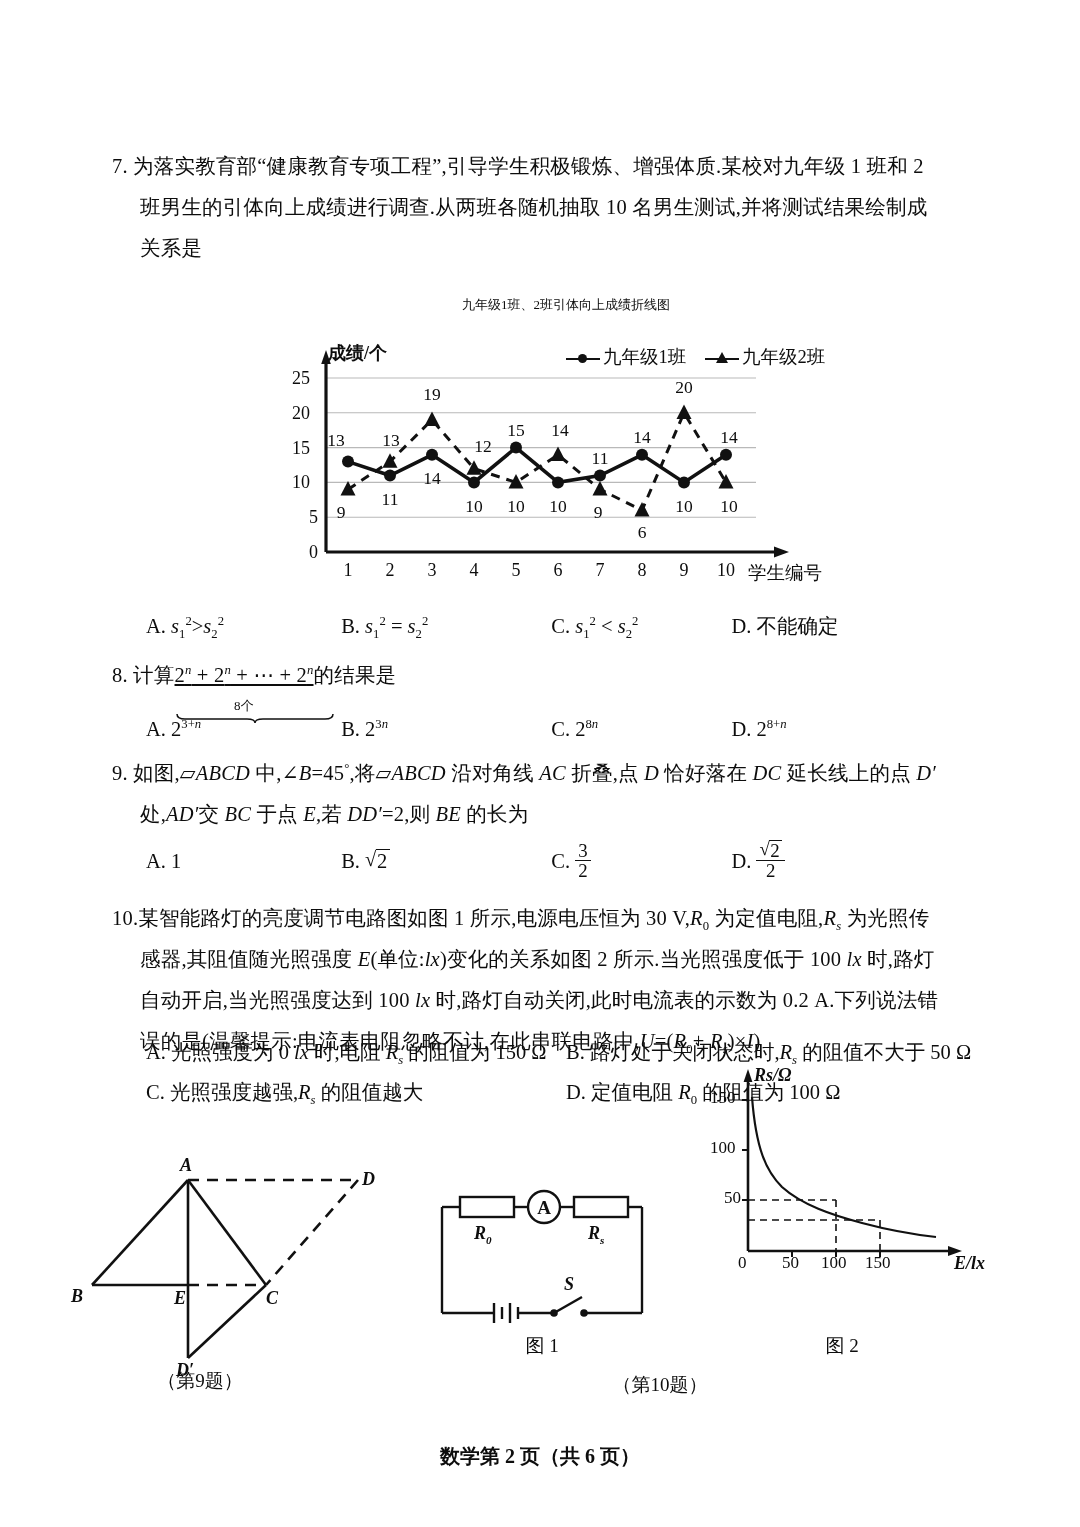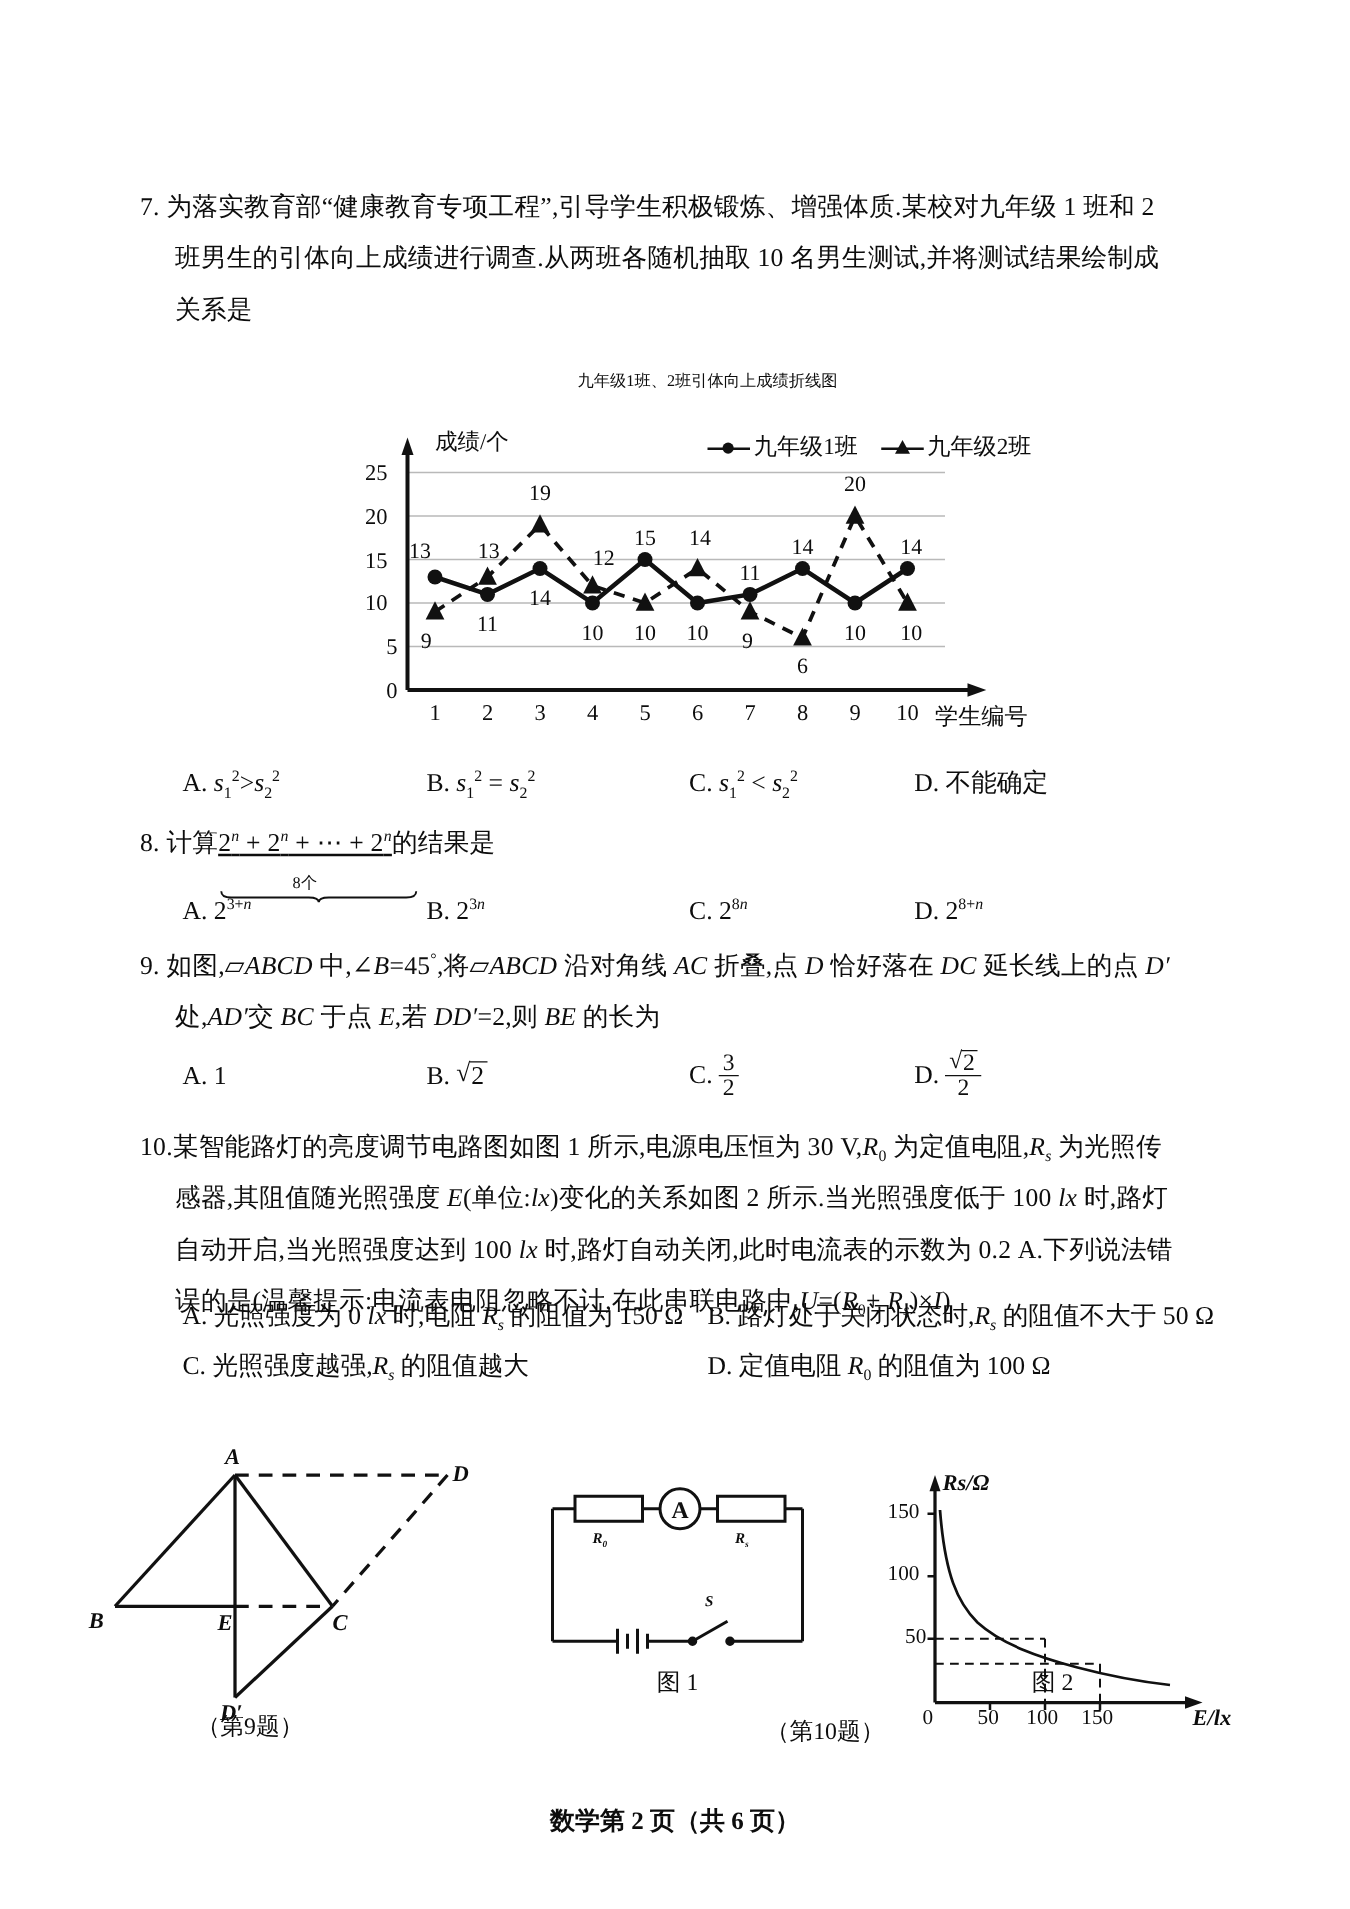--- a/index.html
+++ b/index.html
@@ -51,21 +51,21 @@
   .lg-dot{position:absolute;left:12px;top:-4px;width:9px;height:9px;border-radius:50%;background:#111;}
   .lg-tri{position:absolute;left:11px;top:-6px;width:0;height:0;border-left:6px solid transparent;border-right:6px solid transparent;border-bottom:11px solid #111;}
   .tick-y{position:absolute;font-size:18px;text-align:right;width:28px;}
   .tick-x{position:absolute;font-size:18px;text-align:center;width:26px;}
   .xaxis-name{position:absolute;font-size:18.5px;}
   .dlabel{position:absolute;font-size:17.5px;text-align:center;width:30px;}
 
   
   .figcap{position:absolute;font-size:19px;text-align:center;}
   .geo-lbl{position:absolute;font-size:18px;font-style:italic;font-weight:bold;}
-  .cir-lbl{position:absolute;font-size:12px;font-weight:bold;font-style:italic;}
+  .cir-lbl{position:absolute;font-size:18px;font-weight:bold;font-style:italic;}
   .g2-lbl{position:absolute;font-size:17px;}
 
   .footer{position:absolute;left:0;top:1443px;width:1080px;text-align:center;font-size:20px;font-weight:bold;}
 </style>
 </head>
 <body>
 
 <div class="page">
 
   <div class="qblock" style="left:112px;top:146px;width:880px;">
@@ -120,21 +120,21 @@
         <circle cx="188" cy="186.4" r="6"></circle>
         <circle cx="230" cy="151.6" r="6"></circle>
         <circle cx="272" cy="186.4" r="6"></circle>
         <circle cx="314" cy="179.5" r="6"></circle>
         <circle cx="356" cy="158.8" r="6"></circle>
         <circle cx="398" cy="186.4" r="6"></circle>
         <circle cx="440" cy="158.8" r="6"></circle>
       </g>
     </svg>
 
-    <div class="ch-ylab" style="left:62px;top:45px;">成绩/个</div>
+    <div class="ch-ylab" style="left:42px;top:45px;font-weight:bold;">成绩/个</div>
 
     <div class="legend" style="left:266px;top:48px;">
       <span class="lg-item">
         <span class="lg-line"><span class="lg-dot"></span></span><span>九年级1班</span>
       </span>
       <span class="lg-item">
         <span class="lg-line"><span class="lg-tri"></span></span><span>九年级2班</span>
       </span>
     </div>
 
@@ -316,21 +316,21 @@
         <circle cx="152" cy="128" r="2.6" fill="#111"></circle>
       </g>
       <text x="112" y="29" font-family="Liberation Serif, serif" font-size="19" font-weight="bold" text-anchor="middle" fill="#111">A</text>
     </svg>
     <div class="cir-lbl" style="left:42px;top:38px;">R<sub>0</sub></div>
     <div class="cir-lbl" style="left:156px;top:38px;">R<sub>s</sub></div>
     <div class="cir-lbl" style="left:132px;top:89px;">S</div>
   </div>
   <div class="figcap" style="left:472px;top:1333px;width:140px;">图 1</div>
 
-  <div style="position:absolute;left:722px;top:1174px;width:270px;height:215px;">
+  <div style="position:absolute;left:722px;top:1063px;width:270px;height:215px;">
     <svg width="270" height="215">
 
       <line x1="26" y1="188" x2="26" y2="16" stroke="#111" stroke-width="2.6"></line>
       <polygon points="26,6 21.6,19 30.4,19" fill="#111"></polygon>
       <line x1="26" y1="188" x2="228" y2="188" stroke="#111" stroke-width="2.6"></line>
       <polygon points="240,188 226,183 226,193" fill="#111"></polygon>
 
       <g stroke="#111" stroke-width="2">
         <line x1="20" y1="37" x2="26" y2="37"></line>
         <line x1="20" y1="87" x2="26" y2="87"></line>

